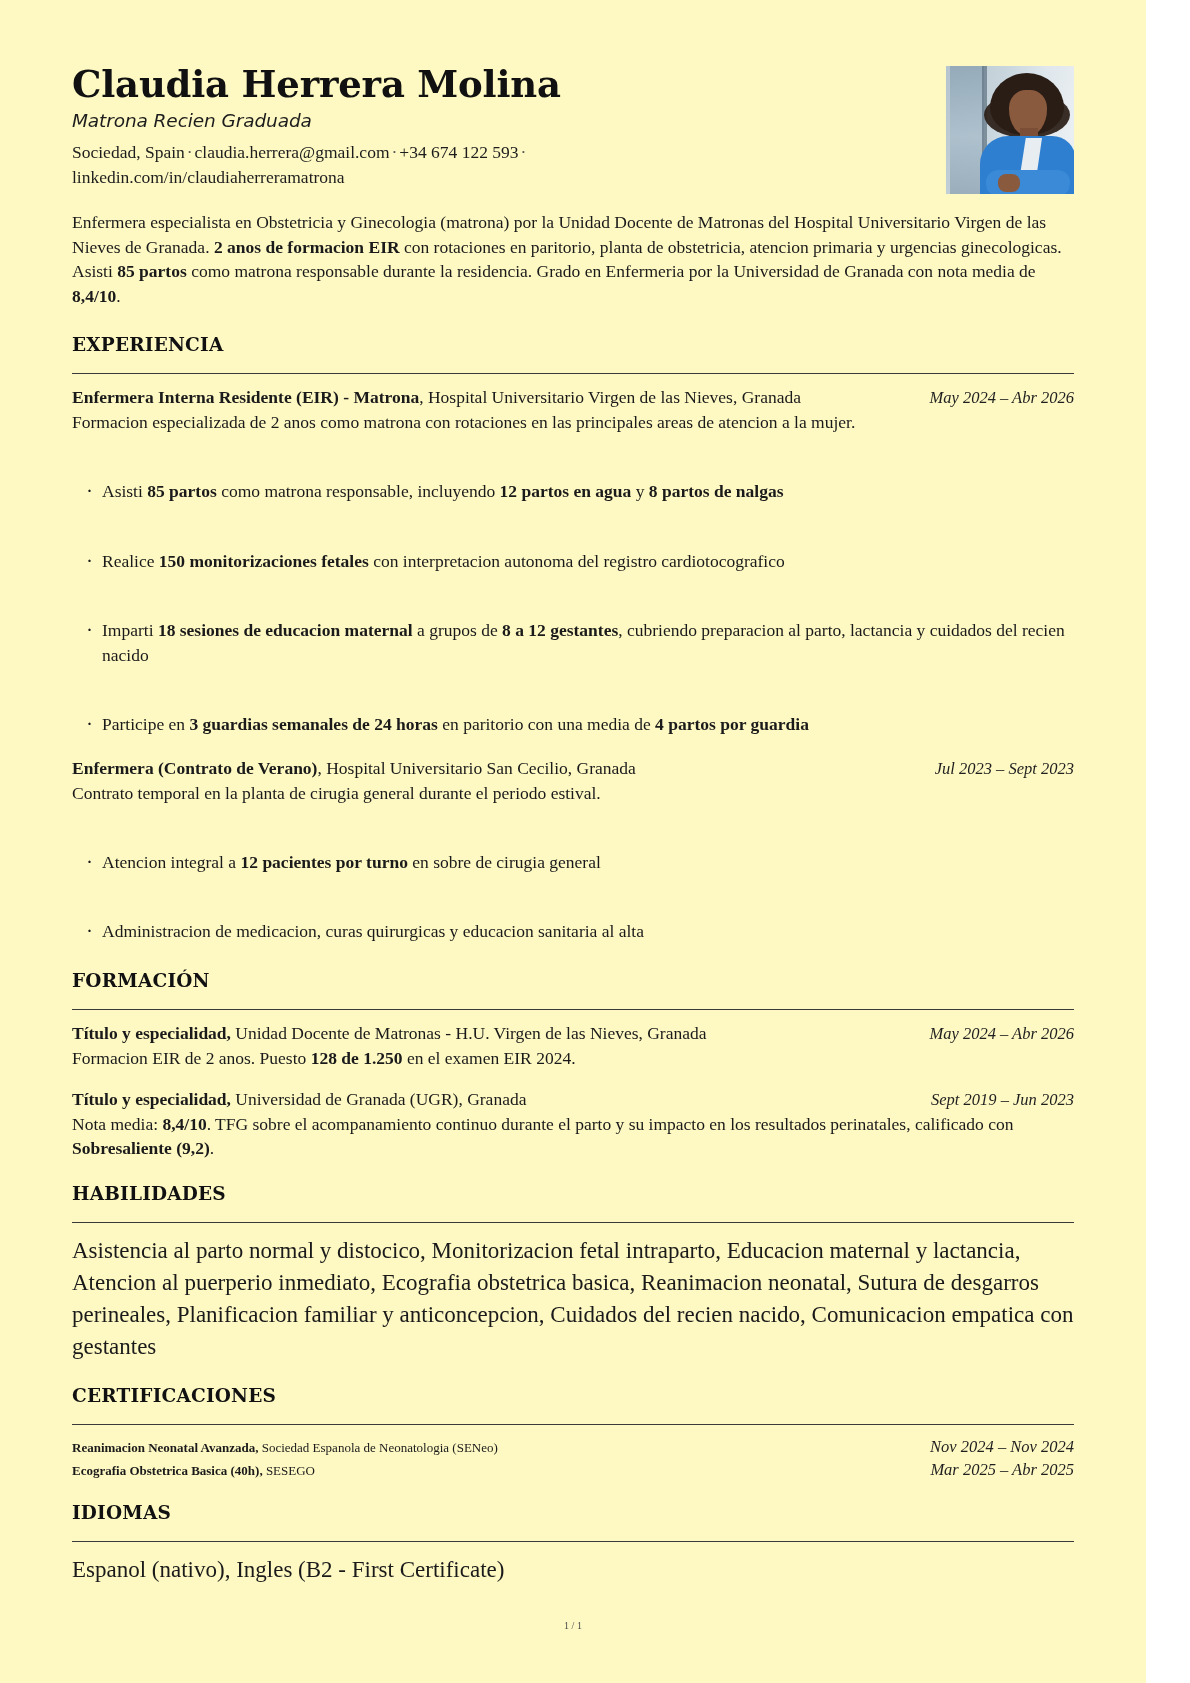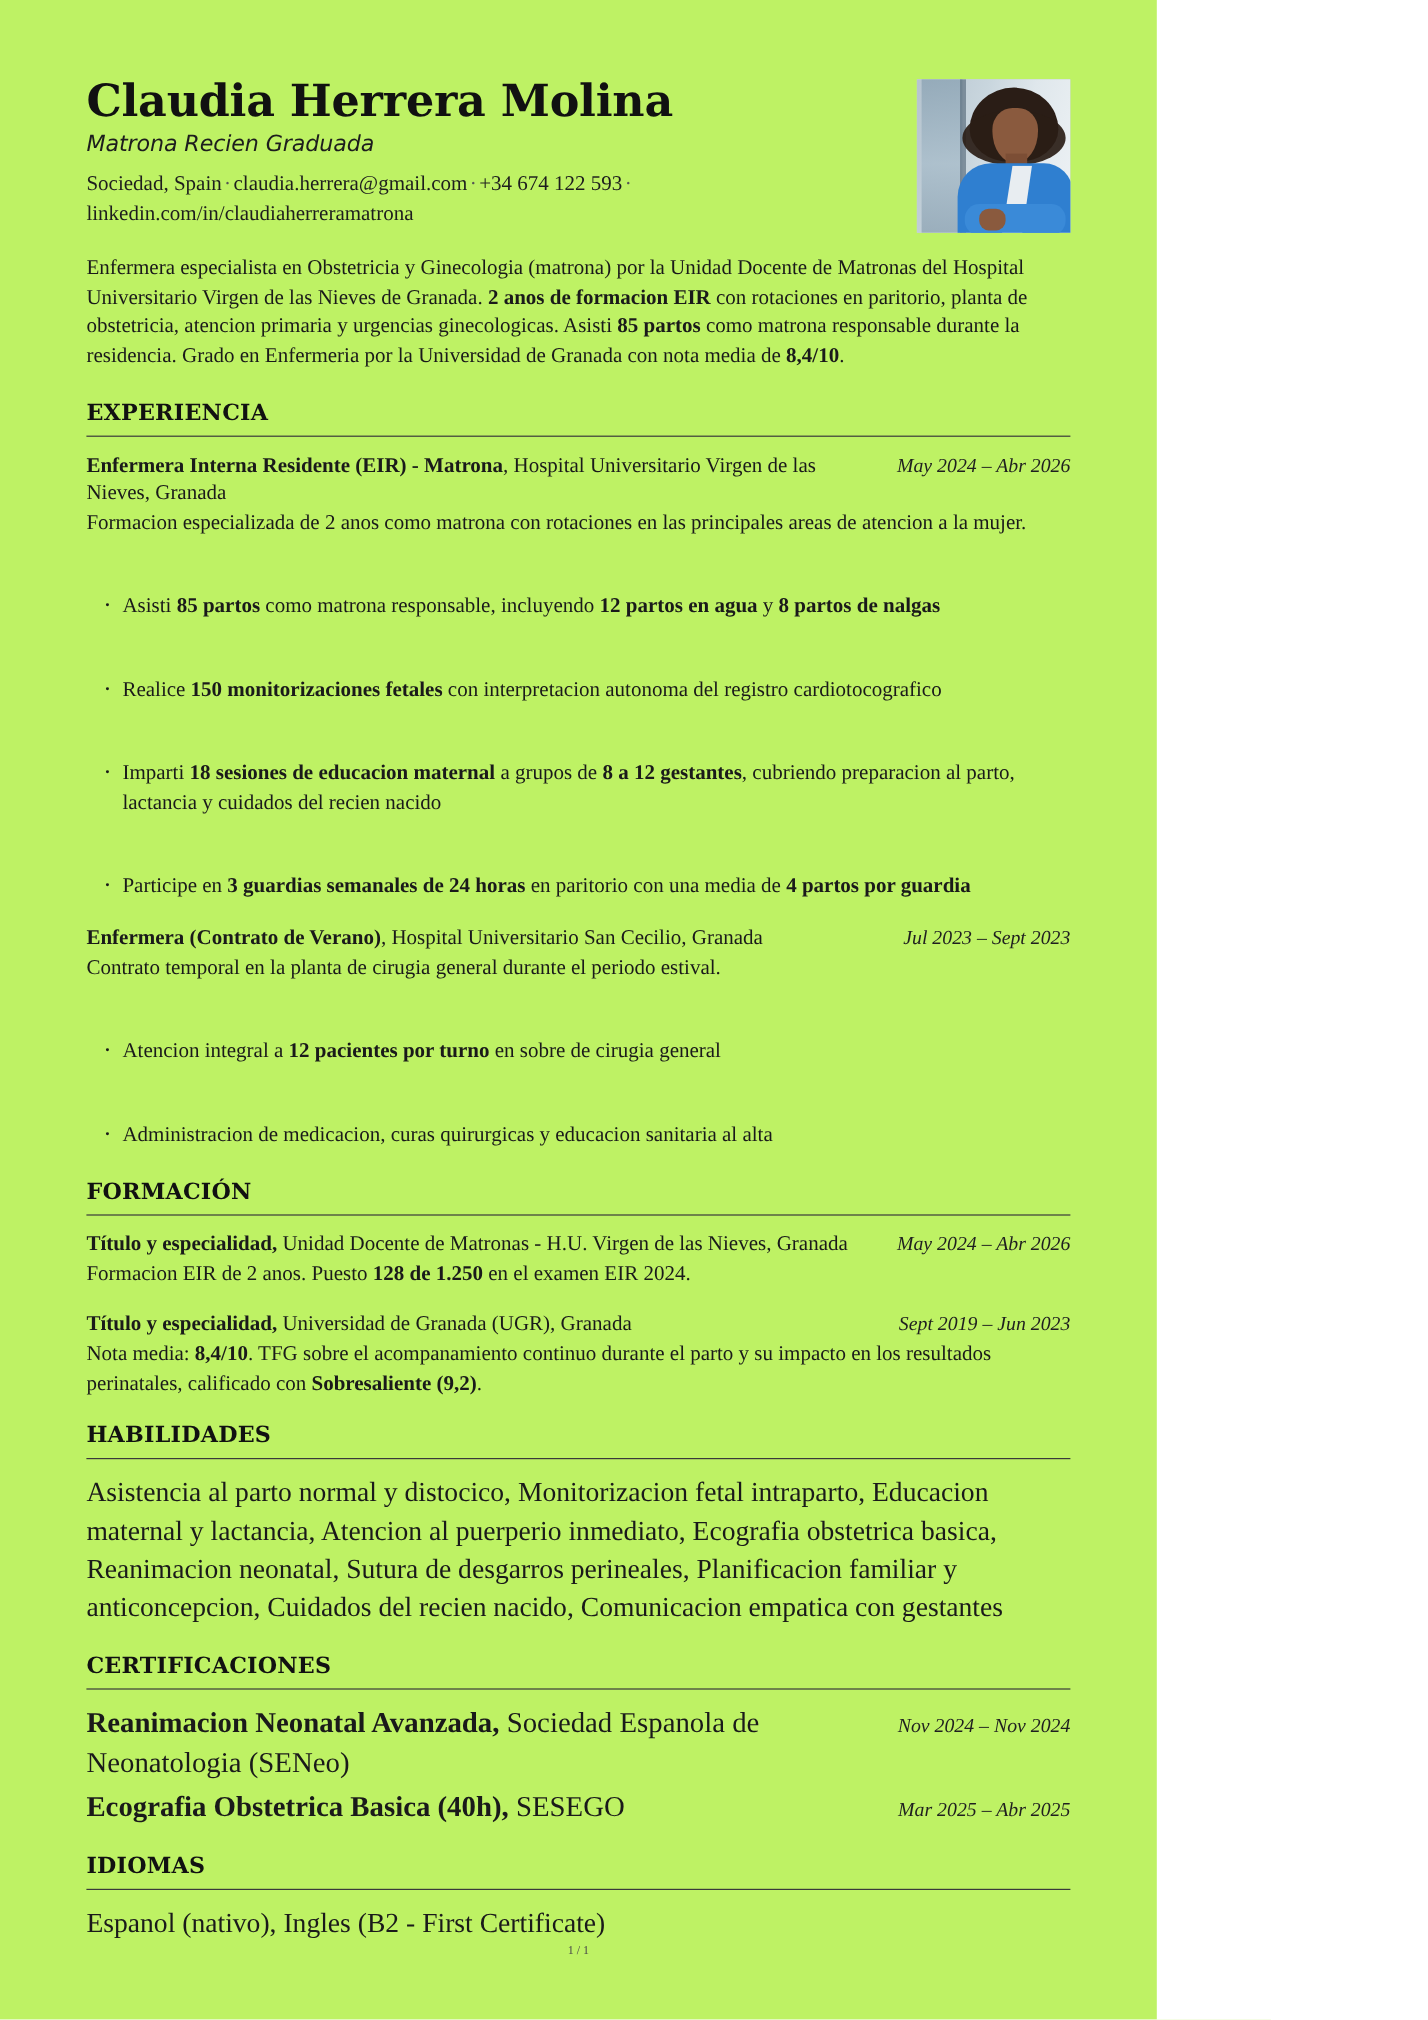--- a/index.html
+++ b/index.html
@@ -10,23 +10,23 @@
   body {
     width: 1190px;
     height: 1683px;
     font-family: "Liberation Serif", serif;
     color: #1a1a1a;
     position: relative;
     overflow: hidden;
   }
   .page {
     position: relative;
-    width: 964px;
+    width: 1146px;
     height: 1683px;
-    background: #bef264;
+    background: #fef9c3;
     box-sizing: border-box;
     padding: 60px 72px 0 72px;
   }
 
   
   .header {
     position: relative;
     display: flex;
     align-items: flex-start;
     justify-content: space-between;
@@ -153,21 +153,21 @@
   
   .section {
     margin-top: 26px;
   }
   .section-title {
     font-family: "DejaVu Serif", "Liberation Serif", serif;
     font-size: 18.5px;
     font-weight: bold;
     letter-spacing: 0.2px;
     color: #111;
-    padding-bottom: 8px;
+    padding-bottom: 18px;
     border-bottom: 1.6px solid #3a3a3a;
     margin-bottom: 12px;
   }
   .section.tight { margin-top: 22px; }
 
   .entry {
     margin-bottom: 14px;
   }
   .entry:last-child { margin-bottom: 0; }
   .entry-head {
@@ -231,21 +231,21 @@
   }
 
   .cert-row {
     display: flex;
     align-items: baseline;
     justify-content: space-between;
     gap: 14px;
     margin-bottom: 3px;
   }
   .cert-text {
-    font-size: 24px;
+    font-size: 13px;
     line-height: 1.38;
     flex: 1 1 auto;
   }
   .cert-text .cert-name { font-weight: bold; }
 
   .footer {
     position: absolute;
     left: 0;
     right: 0;
     bottom: 52px;

